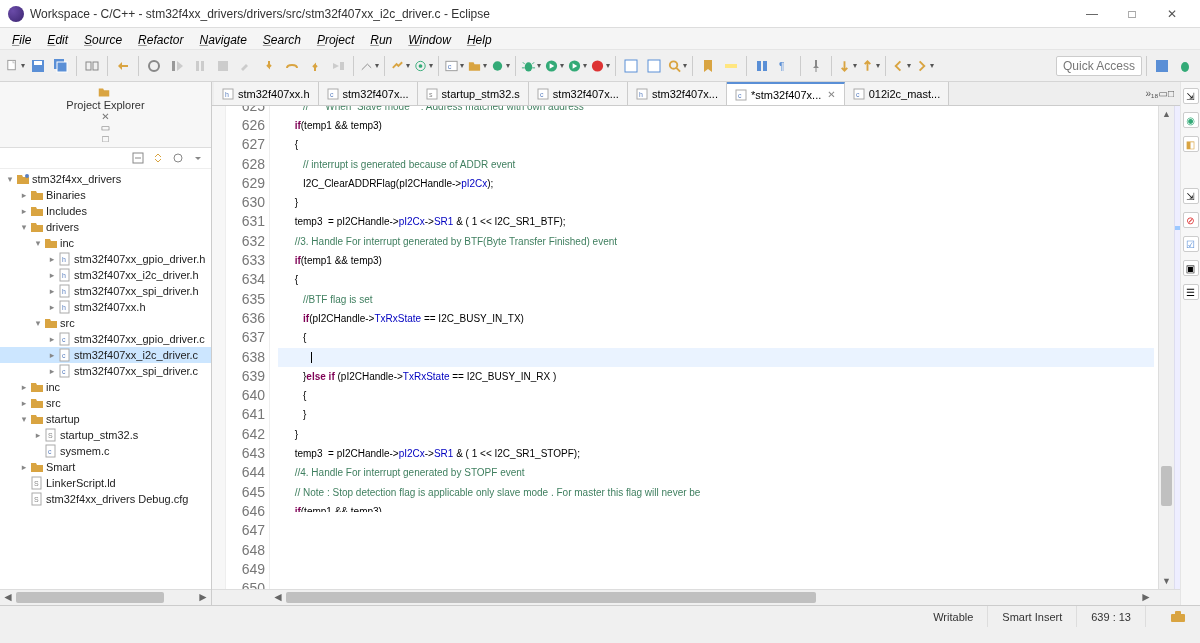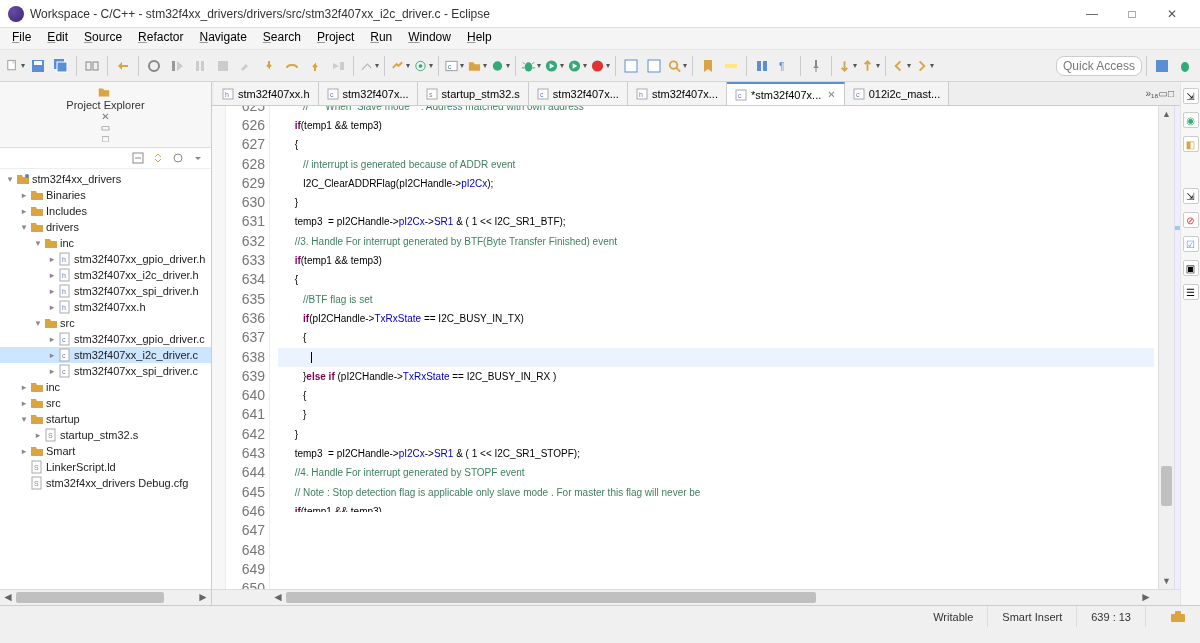--- a/index.html
+++ b/index.html
@@ -3,29 +3,29 @@
 <meta charset="utf-8">
 <style>
 * { margin: 0; padding: 0; box-sizing: border-box; font-family: "Segoe UI", Tahoma, sans-serif; }
 body { background: #f0f0f0; width: 1200px; height: 643px; overflow: hidden; font-size: 12px; }
 
 .titlebar { height: 28px; background: #fff; display: flex; align-items: center; padding: 0 8px; border-bottom: 1px solid #ddd; }
 .titlebar .icon { width: 16px; height: 16px; margin-right: 6px; background: radial-gradient(circle at 30% 30%, #6a4ba8, #3b2570); border-radius: 50%; }
 .titlebar .title { flex: 1; font-size: 12px; color: #333; }
 .titlebar .winbtn { width: 40px; height: 24px; display: flex; align-items: center; justify-content: center; color: #555; }
 
-.menubar { height: 22px; background: #f5f5f5; display: flex; align-items: flex-start; padding: 0 4px; border-bottom: 1px solid #e5e5e5; }
+.menubar { height: 22px; background: #f5f5f5; display: flex; align-items: flex-end; padding: 0 4px; border-bottom: 1px solid #e5e5e5; font-style: italic; }
 .menubar .item { padding: 2px 8px; cursor: pointer; }
 .menubar .item span { text-decoration: underline; text-decoration-color: #999; }
 
 .toolbar { height: 32px; background: #f0f0f0; display: flex; align-items: center; padding: 2px 4px; border-bottom: 1px solid #d5d5d5; gap: 1px; }
 .toolbar .tb { width: 22px; height: 22px; display:flex; align-items:center; justify-content:center; border: 1px solid transparent; border-radius:2px;}
 .toolbar .sep { width: 1px; height: 20px; background: #ccc; margin: 0 3px; }
 .toolbar .spacer { flex:1; }
-.toolbar .quick { border:1px solid #ccc; background:#fff; padding:2px 6px; font-size:12px; color:#777; border-radius:8px;}
+.toolbar .quick { border:1px solid #ccc; background:#fff; padding:2px 6px; font-size:12px; color:#777; border-radius:2px;}
 .tb svg { width:16px; height:16px; }
 .tb .dd { font-size:8px; color:#555; margin-left:1px;}
 
 .workspace { display:flex; height: 523px; }
 .sidebar { width: 212px; background:#fff; border-right:1px solid #ccc; display:flex; flex-direction:column;}
 .view-title { display:flex; align-items:center; padding:3px 6px; border-bottom:1px solid #ddd; background:#f7f7f7;flex-direction:column;}
 .view-title .lbl { font-size:11px; color:#333; }
 .view-title .vticon { width:14px; height:14px; margin-right:4px;}
 .view-title .sp { flex:1;}
 .view-title .mini { font-size:10px; color:#777; padding:0 2px;}
@@ -534,20 +534,30 @@
         </div>
         <div class="tree-item" style="padding-left: 32px;">
           <span class="tw">▸</span>
           <span class="ic sfile">
             <svg viewBox="0 0 14 14">
               <rect x="2" y="1" width="9" height="12" fill="#fff" stroke="#aaa"></rect>
               <text x="4" y="10" font-size="7" fill="#888">S</text>
             </svg>
           </span>
           <span>startup_stm32.s</span>
+        </div>
+        <div class="tree-item" style="padding-left: 32px;">
+          <span class="tw"></span>
+          <span class="ic cfile">
+            <svg viewBox="0 0 14 14">
+              <rect x="2" y="1" width="9" height="12" fill="#fff" stroke="#aaa"></rect>
+              <text x="4" y="10" font-size="7" fill="#5a7fbf">c</text>
+            </svg>
+          </span>
+          <span>sysmem.c</span>
         </div>
         <div class="tree-item" style="padding-left: 18px;">
           <span class="tw">▸</span>
           <span class="ic folder">
             <svg viewBox="0 0 14 14">
               <path d="M1 3h5l1 2h6v7H1z" fill="#d9a441"></path>
             </svg>
           </span>
           <span>Smart</span>
         </div>

